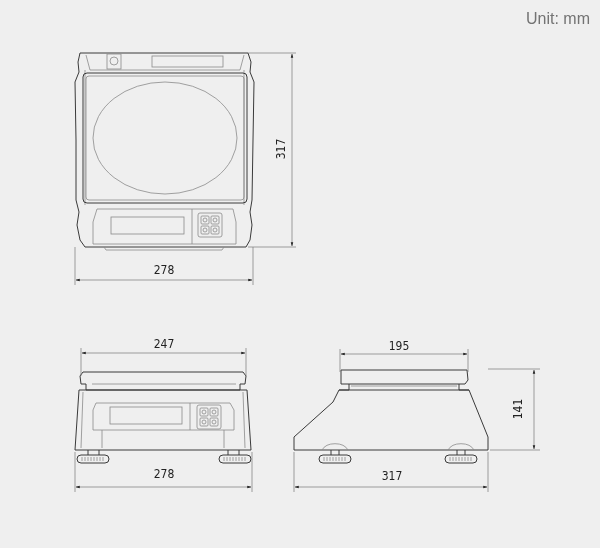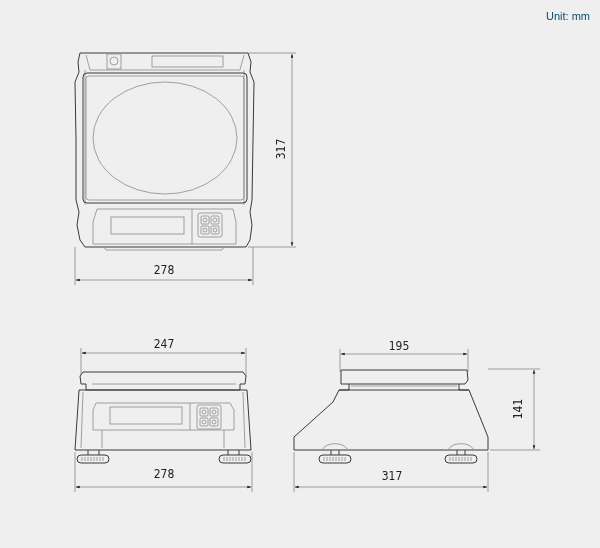--- a/index.html
+++ b/index.html
@@ -1,17 +1,17 @@
 <!DOCTYPE html>
 <html><head>
 <meta charset="utf-8">
 <style>
   html,body{margin:0;padding:0;background:#efefef;}
   #stage{position:relative;width:600px;height:548px;background:#efefef;overflow:hidden;font-family:"DejaVu Sans","Liberation Sans",sans-serif;}
-  #unit{position:absolute;right:10px;top:10px;font-size:11px;color:#0c4a6e;font-family:"Liberation Sans",sans-serif;}
+  #unit{position:absolute;right:10px;top:10px;font-size:16px;color:#737373;font-family:"Liberation Sans",sans-serif;}
   svg{position:absolute;left:0;top:0;}
   .o{fill:none;stroke:#3a3a3a;stroke-width:1;}
   .g{fill:none;stroke:#8a8a8a;stroke-width:0.8;}
   .d{stroke:#7a7a7a;stroke-width:0.7;fill:none;}
   .dimtext{font-family:"DejaVu Sans Condensed","DejaVu Sans",sans-serif;font-size:12px;fill:#222;}
 </style>
 </head>
 <body>
 
 <div id="stage">

